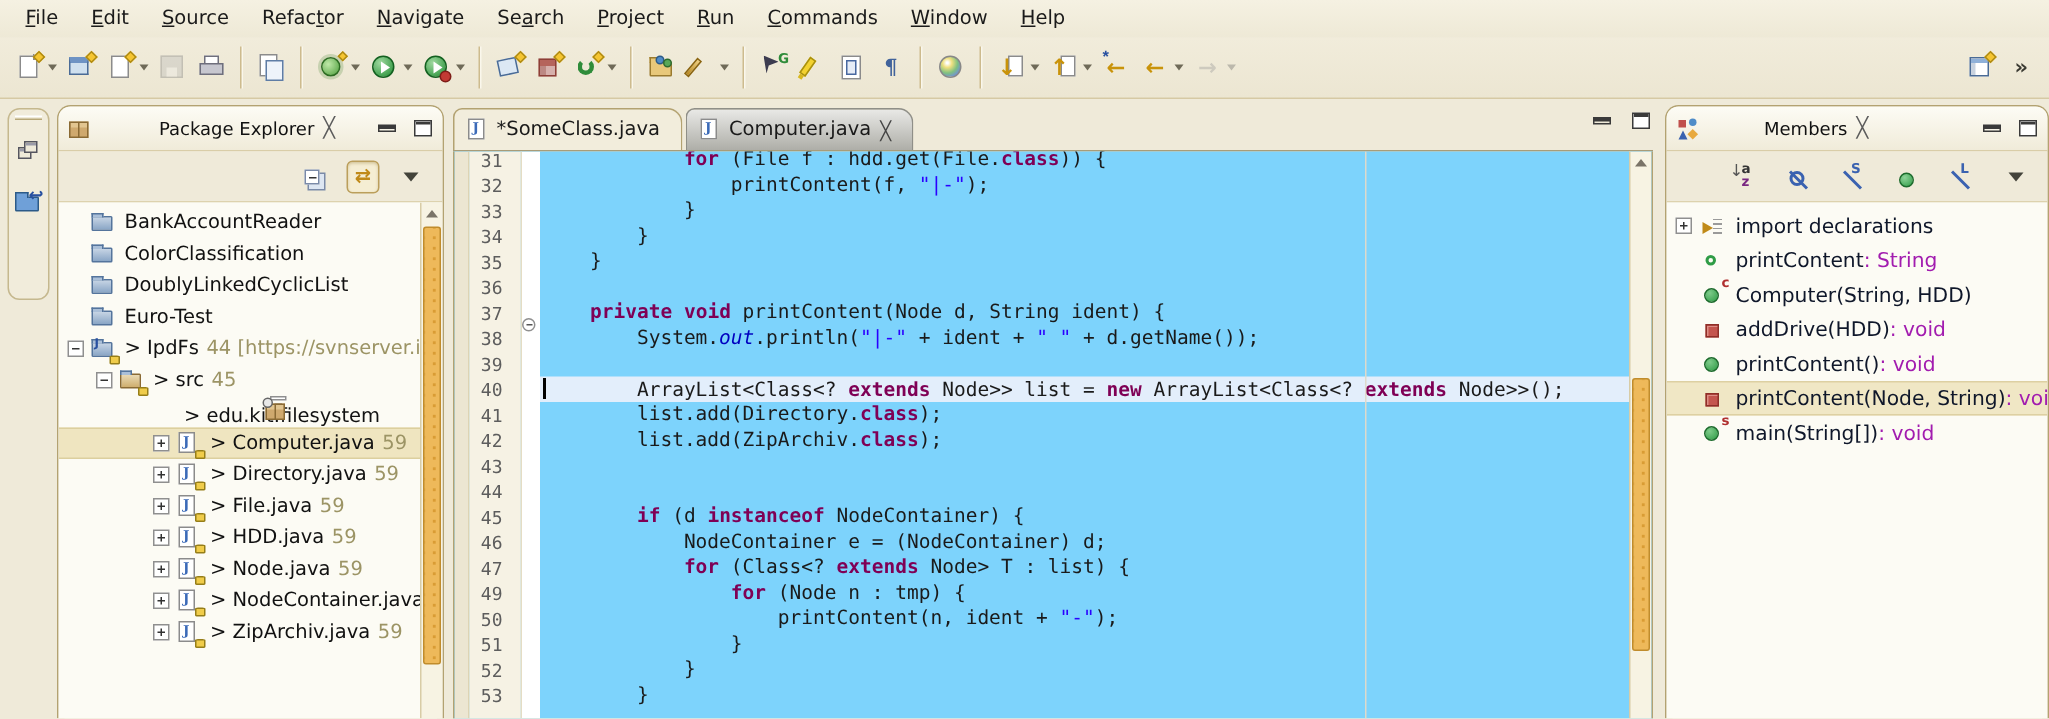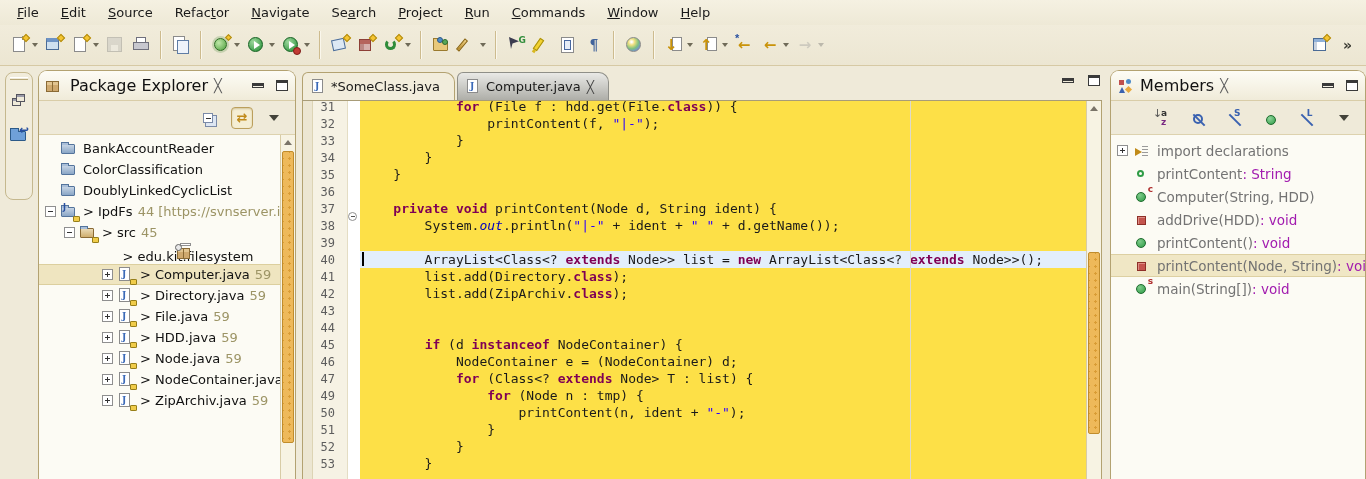--- a/index.html
+++ b/index.html
@@ -70,21 +70,21 @@
   .fv-restore .r1 { position:absolute; left:3px; top:6px; width:9px; height:8px; background:#efead9; border:1px solid #55555f; box-shadow:inset 0 2px 0 #9a9aa8; }
   .fv-restore .r2 { position:absolute; left:7px; top:2px; width:9px; height:8px; background:#efead9; border:1px solid #55555f; box-shadow:inset 0 2px 0 #9a9aa8; }
   .fv-open .fo { left:1px; top:7px; width:16px; height:10px; background:#6fa0d8; border-color:#2c5a88; }
   .fv-open .fo::before { background:#6fa0d8; border-color:#2c5a88; }
   .fv-open .arr { position:absolute; right:0; top:0; font:bold 12px/12px "DejaVu Sans",sans-serif; color:#2850a0; }
 
   .view { display:flex; flex-direction:column; border:1px solid #b3a271; border-bottom:none; border-radius:9px 9px 0 0; background:#fbfaf2; overflow:hidden; }
   .pkg { width:258px; }
   .mem { width:256px; }
   .view-title { height:30px; display:flex; align-items:center; gap:6px; padding:0 7px; background:linear-gradient(#fdfcf5,#f0ebd9); border-bottom:1px solid #d9cda8; }
-  .vt-label { font-size:16px; color:#111; white-space:nowrap; }
+  .vt-label { font-size:12px; color:#111; white-space:nowrap;margin-left:36px; }
   .vt-close { color:#5c5c5c; font-size:13px; font-weight:bold; letter-spacing:-1px; }
   .vt-spacer { flex:1; }
   .wbtn-min { width:12px; height:5px; border:1px solid #3a3a3a; border-top:3px solid #3a3a3a; margin-right:6px; }
   .wbtn-max { width:12px; height:11px; border:1px solid #3a3a3a; box-shadow:inset 0 2px 0 #3a3a3a; background:#fff; }
   .view-tools { height:34px; display:flex; align-items:center; justify-content:flex-end; gap:10px; padding:0 10px; background:#efead9; border-bottom:1px solid #ddd2ae; }
   .vtool { width:22px; height:22px; position:relative; display:flex; align-items:center; justify-content:center; }
   .vtool.pressed { background:#f5eed3; border:1px solid #bb9f5c; border-radius:4px; box-shadow:inset 0 1px 2px rgba(150,120,50,.35); }
   .tri-down { width:0; height:0; border-left:5px solid transparent; border-right:5px solid transparent; border-top:6px solid #43433a; }
   .ico-collapse { position:relative; width:16px; height:16px; }
   .ico-collapse .bx { position:absolute; left:1px; top:3px; width:10px; height:10px; background:#fff; border:1px solid #7a8aa8; box-shadow:3px 3px 0 #dde6f2, 3px 3px 0 1px #7a8aa8; }
@@ -118,21 +118,21 @@
   .sb-up::after { content:""; width:0; height:0; border-left:4px solid transparent; border-right:4px solid transparent; border-bottom:5px solid #7a7468; }
   .sb-thumb { position:absolute; left:1px; right:1px; border-radius:2px; background:#eeb95a; border:1px solid #c08c2c; background-image:radial-gradient(circle, #d99c34 1px, transparent 1.2px); background-size:7px 7px; background-position:3px 3px; }
 
   
   .editor-area { flex:1; display:flex; flex-direction:column; margin:0 8px 0 6px; min-width:0; }
   .tabbar { height:31px; display:flex; align-items:flex-end; position:relative; border-bottom:1px solid #a89c78; }
   .tab { height:28px; display:flex; align-items:center; gap:6px; padding:0 14px 0 8px; border:1px solid #b3a271; border-bottom:none; border-radius:6px 10px 0 0; margin-right:2px; background:#f2eddc; }
   .tab.active { background:linear-gradient(#e9e9e6,#aeaea8); border-color:#8f8f88; }
   .tab-close { font-weight:bold; color:#444; font-size:12px; }
   .tabbar-right { position:absolute; right:2px; top:5px; display:flex; align-items:center; gap:8px; }
-  .editor-body { position:relative; flex:1; background:#fde047; border-left:1px solid #b3a271; border-right:1px solid #b3a271; overflow:hidden; font-family:"DejaVu Sans Mono","Liberation Mono",monospace; font-size:13px; }
+  .editor-body { position:relative; flex:1; background:#7dd3fc; border-left:1px solid #b3a271; border-right:1px solid #b3a271; overflow:hidden; font-family:"DejaVu Sans Mono","Liberation Mono",monospace; font-size:13px; }
   .ed-annocol { position:absolute; left:0; top:0; bottom:0; width:10px; background:#ece6d2; border-right:1px solid #ddd4b4; }
   .ed-numcol { position:absolute; left:10px; top:0; bottom:0; width:34px; background:#f6f2e4; }
   .ed-foldcol { position:absolute; left:44px; top:0; bottom:0; width:13px; background:#fff; border-left:1px solid #e4ddc4; }
   .ed-lines { position:absolute; left:0; right:15px; top:-3px; }
   .ed-row { height:17px; display:flex; align-items:center; position:relative; }
   .ed-num { width:44px; min-width:44px; text-align:right; padding-right:12px; color:#5d5d5d; font-size:12px; }
   .ed-fold { width:13px; min-width:13px; position:relative; }
   .fold-minus { position:absolute; left:1px; top:3px; width:9px; height:9px; border:1px solid #909090; border-radius:50%; background:#fff; }
   .fold-minus::after { content:""; position:absolute; left:2px; top:3px; width:4px; height:1px; background:#555; }
   .ed-code { white-space:pre; position:relative; padding-left:2px; }
@@ -154,21 +154,21 @@
   .mexp::after { content:""; position:absolute; left:4px; top:2px; width:1px; height:5px; background:#333; }
   .mexp-sp { width:23px; min-width:23px; }
   .micon { width:16px; height:16px; min-width:16px; position:relative; margin-right:7px; }
   .m-ring { position:absolute; left:3px; top:4px; width:7px; height:7px; border:2px solid #2f9c46; border-radius:50%; }
   .m-dot { position:absolute; left:2px; top:3px; width:10px; height:10px; background:radial-gradient(circle at 35% 30%, #7ecb8a, #2f9c46); border:1px solid #1d6b2d; border-radius:50%; }
   .m-sq { position:absolute; left:3px; top:4px; width:9px; height:9px; background:#c4554e; border:1px solid #8e2f28; box-shadow:inset 1px 1px 0 #dd8d85; }
   .m-imp { position:absolute; left:1px; top:2px; width:13px; height:12px; }
   .m-imp::before { content:""; position:absolute; right:0; top:1px; width:6px; height:10px; background:repeating-linear-gradient(#9a9a9a 0 1px, transparent 1px 3px); }
   .m-imp::after { content:""; position:absolute; left:0; top:3px; width:0; height:0; border-top:4px solid transparent; border-bottom:4px solid transparent; border-left:7px solid #c08a18; }
   .mdec { position:absolute; right:-3px; top:-4px; font:bold 9px/9px "DejaVu Sans",sans-serif; color:#b03030; }
-  .mlabel { color:#737373; }
+  .mlabel { color:#0f172a; }
   .mtype { color:#a21caf; }
   .mt-sort { font:bold 9px/9px "DejaVu Sans",sans-serif; color:#333; position:relative; }
   .mt-sort .z { color:#7a2982; }
   .mt-sort .dar { position:absolute; left:-8px; top:0px; color:#555; font-size:11px; font-weight:normal; }
   .slash { position:absolute; left:2px; top:9px; width:16px; height:2px; background:#3a62b0; transform:rotate(45deg); }
   .mt-circle { position:absolute; left:4px; top:4px; width:10px; height:10px; border:2px solid #3a62b0; border-radius:50%; }
   .mt-sup { position:absolute; right:0px; top:-1px; font:bold 9px/9px "DejaVu Sans",sans-serif; color:#3a62b0; }
   .mt-green { position:absolute; left:5px; top:5px; width:10px; height:10px; border-radius:50%; background:radial-gradient(circle at 35% 30%, #8fd49a, #2f9c46); border:1px solid #1d6b2d; }
 </style>
 </head>
@@ -412,20 +412,27 @@
           <span class="tlabel">ColorClassification</span>
         </div>
         <div class="trow" style="padding-left: 6px;">
           <span class="texp-spacer"></span>
           <span class="ticon16">
             <span class="tfolder"></span>
           </span>
           <span class="tlabel">DoublyLinkedCyclicList</span>
         </div>
         <div class="trow" style="padding-left: 6px;">
+          <span class="texp-spacer"></span>
+          <span class="ticon16">
+            <span class="tfolder"></span>
+          </span>
+          <span class="tlabel">Euro-Test</span>
+        </div>
+        <div class="trow" style="padding-left: 6px;">
           <span class="texp "></span>
           <span class="ticon16">
             <span class="tfolder"></span>
             <span class="jdot">J</span>
             <span class="barrel"></span>
           </span>
           <span class="tlabel">&gt; IpdFs</span>
           <span class="trev">44 [https://svnserver.i</span>
         </div>
         <div class="trow" style="padding-left: 25px;">

